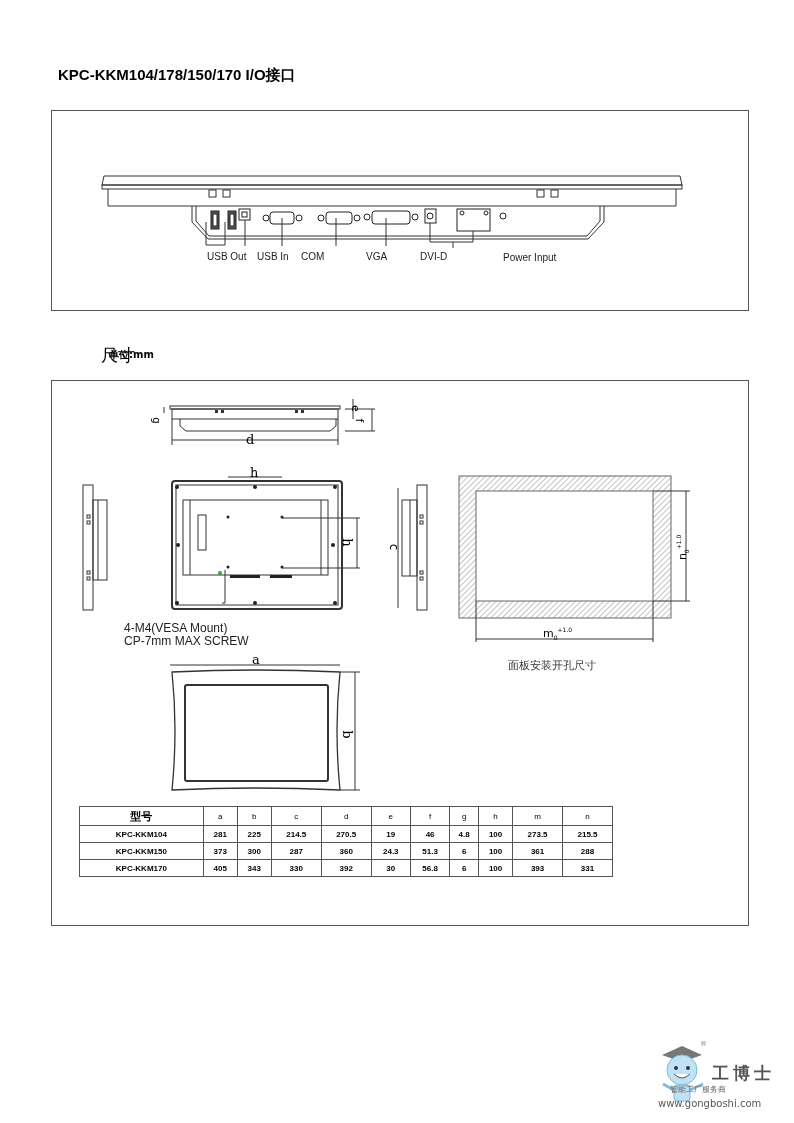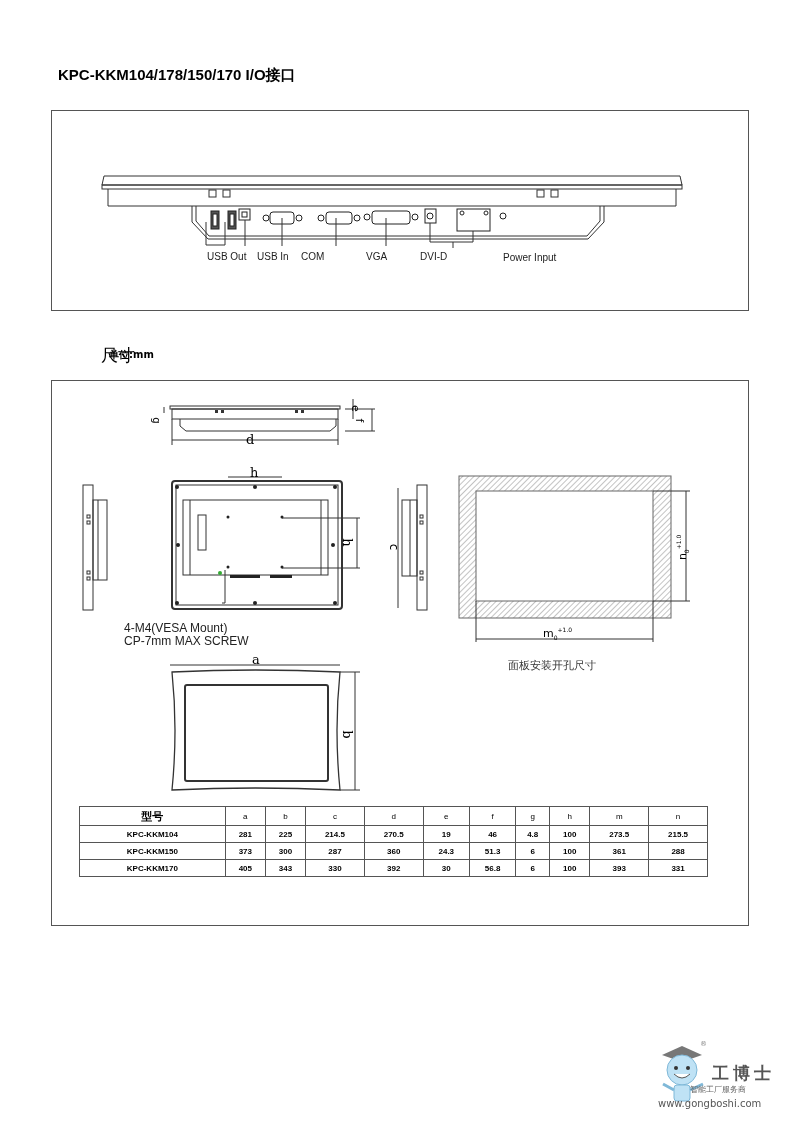--- a/index.html
+++ b/index.html
@@ -4,28 +4,28 @@
 <style>
   html,body{margin:0;padding:0;background:#fff;}
   body{width:794px;height:1123px;position:relative;overflow:hidden;font-family:"DejaVu Sans",sans-serif;color:#000;}
   .abs{position:absolute;}
   .title{left:58px;top:66px;font-family:"Liberation Sans",sans-serif;font-weight:bold;font-size:15px;}
   .box1{left:51px;top:110px;width:696px;height:199px;border:1px solid #555;}
   .box2{left:51px;top:380px;width:696px;height:544px;border:1px solid #555;}
   .sec-title{left:58px;top:344px;font-size:17px;margin-left:43px;}
   .unit{left:109px;top:348px;font-size:10px;font-weight:bold;}
   .lbl{font-family:"Liberation Sans",sans-serif;font-size:10px;color:#222;}
-  table.dims{position:absolute;left:79px;top:806px;width:629px;border-collapse:collapse;font-family:"Liberation Sans",sans-serif;font-size:8px;}
+  table.dims{position:absolute;left:79px;top:806px;width:534px;border-collapse:collapse;font-family:"Liberation Sans",sans-serif;font-size:8px;}
   table.dims th,table.dims td{border:1px solid #555;text-align:center;height:16px;padding:0;font-weight:bold;}
   table.dims th{font-weight:normal;height:18px;}
   table.dims th:first-child{font-weight:bold;font-size:11px;}
   .caption{left:508px;top:658px;font-size:11px;color:#333;}
   .screw{left:124px;top:622px;font-family:"Liberation Sans",sans-serif;font-size:12px;line-height:13px;color:#222;}
   .logo-brand{left:712px;top:1062px;font-size:17px;font-weight:bold;letter-spacing:4px;color:#555;}
-  .logo-sub{left:690px;top:1084px;font-size:8px;color:#666;text-align:right;}
+  .logo-sub{left:670px;top:1084px;font-size:8px;color:#666;text-align:right;}
   .logo-url{left:658px;top:1098px;font-size:10px;color:#555;}
 </style>
 </head>
 <body>
 
 <div class="abs title">KPC-KKM104/178/150/170 I/O接口</div>
 
 <div class="abs box1"></div>
 <svg class="abs" style="left:90px;top:160px" width="600" height="110">
   <g fill="none" stroke="#333" stroke-width="1">

